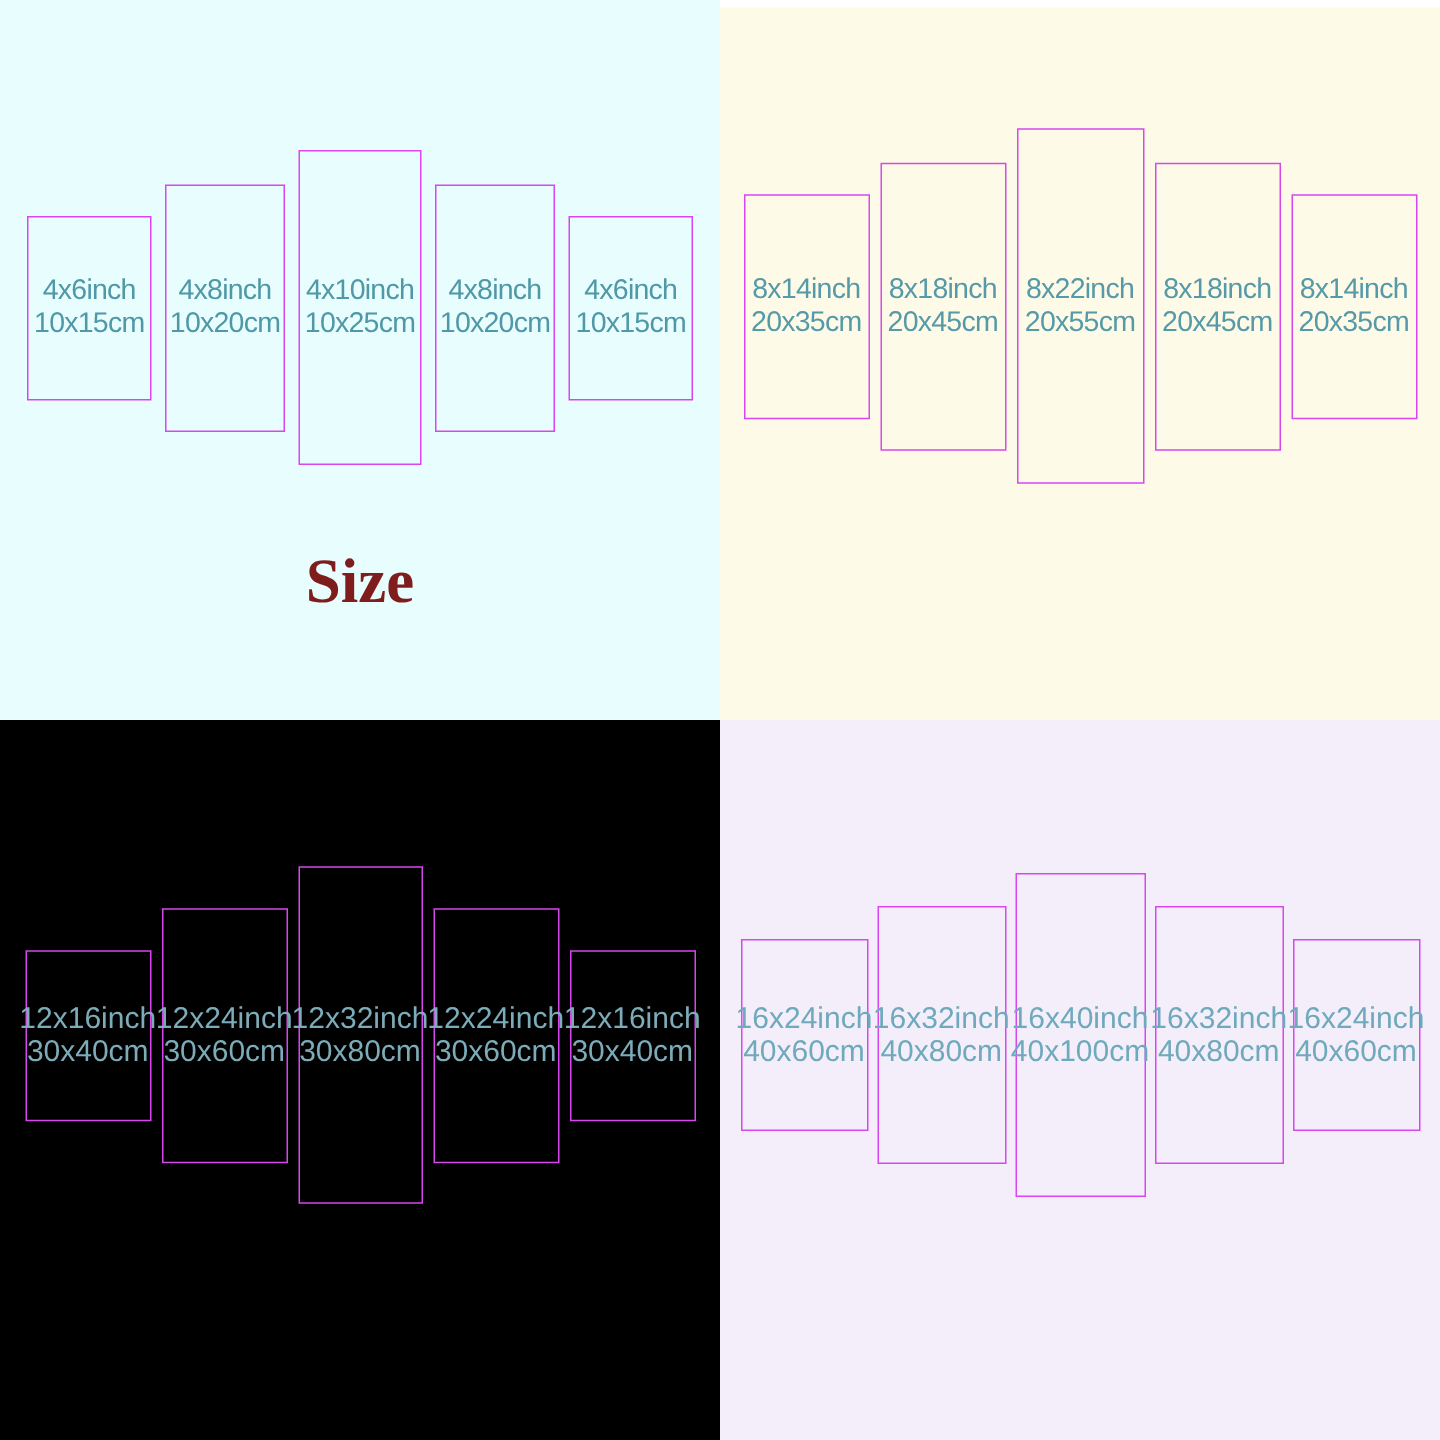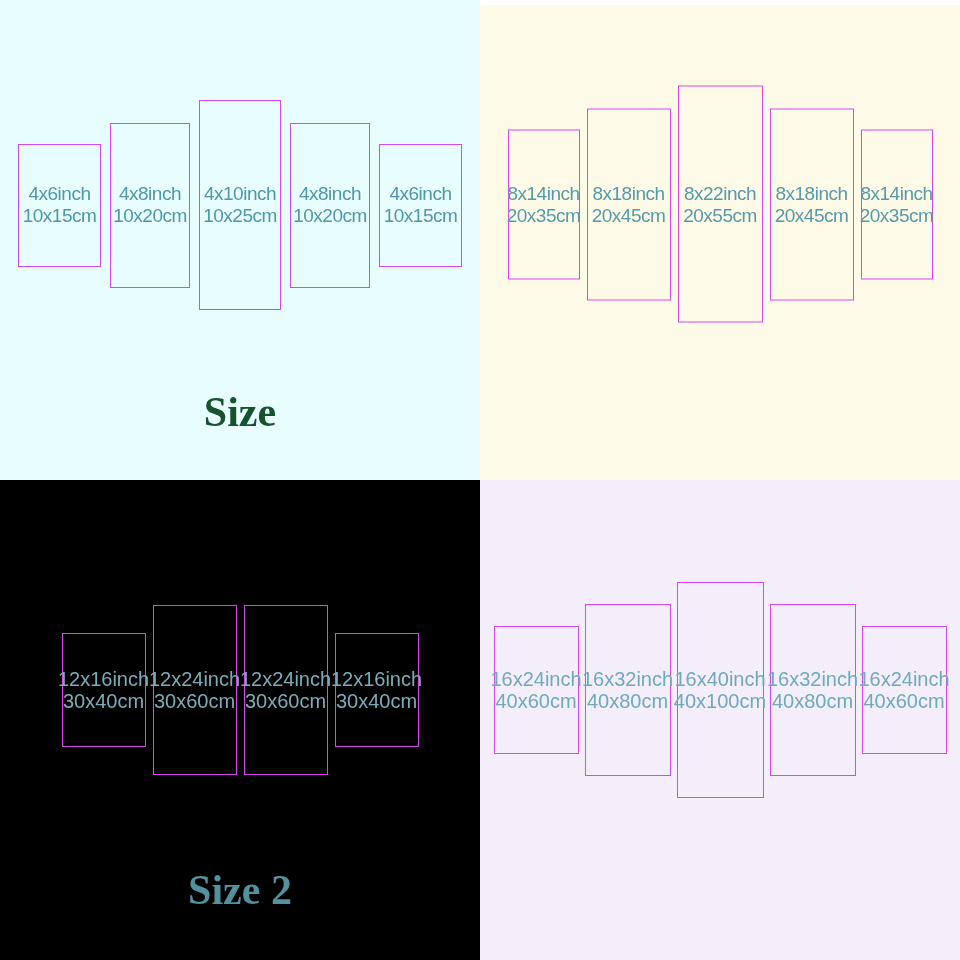--- a/index.html
+++ b/index.html
@@ -35,21 +35,21 @@
     display:flex; flex-direction:column;
     justify-content:center; align-items:center;
     background:transparent;
   }
   .panel-label { text-align:center; white-space:nowrap; }
   .panel-label span { display:block; }
   
   .q1 .p1,.q1 .p5 { width:83px; height:123px; }
   .q1 .p2,.q1 .p4 { width:80px; height:165px; }
   .q1 .p3        { width:82px; height:210px; }
-  .q2 .p1,.q2 .p5 { width:72px; height:150px; }
+  .q2 .p1,.q2 .p5 { width:84px; height:150px; }
   .q2 .p2,.q2 .p4 { width:84px; height:192px; }
   .q2 .p3        { width:85px; height:237px; }
   .q3 .p1,.q3 .p5 { width:84px; height:114px; }
   .q3 .p2,.q3 .p4 { width:84px; height:170px;align-items:center; }
   .q3 .p3        { width:83px; height:225px; }
   .q4 .p1,.q4 .p5 { width:85px; height:128px; }
   .q4 .p2,.q4 .p4 { width:86px; height:172px; }
   .q4 .p3        { width:87px; height:216px; }
   
   .q1 .panel-label, .q2 .panel-label {
@@ -62,21 +62,21 @@
   .q2 .panel-label { color:#569aa9; }
   .q3 .panel-label { color:#7cacb9; }
   .q4 .panel-label { color:#6fa9bc; }
   .quadrant-title {
     position:absolute; left:0; right:0;
     text-align:center;
     font-family:"Liberation Serif", serif;
     font-weight:bold;
     font-size:42px; line-height:1;
   }
-  .q1 .quadrant-title { top:356px; color:#14532d; }
+  .q1 .quadrant-title { top:332px; color:#7f1d1d; }
   .q2 .quadrant-title { top:344px; color:#4d8b9b; }
   .q3 .quadrant-title { top:354px; color:#53919e; }
   .q4 .quadrant-title { top:354px; color:#579aa6; }
 </style>
 </head>
 <body>
 
 <div id="stage">
 
   <section class="quadrant q1">
@@ -157,34 +157,39 @@
           <span>12x16inch</span>
           <span>30x40cm</span>
         </div>
       </div>
       <div class="panel p2">
         <div class="panel-label">
           <span>12x24inch</span>
           <span>30x60cm</span>
         </div>
       </div>
+      <div class="panel p3">
+        <div class="panel-label">
+          <span>12x32inch</span>
+          <span>30x80cm</span>
+        </div>
+      </div>
       <div class="panel p4">
         <div class="panel-label">
           <span>12x24inch</span>
           <span>30x60cm</span>
         </div>
       </div>
       <div class="panel p5">
         <div class="panel-label">
           <span>12x16inch</span>
           <span>30x40cm</span>
         </div>
       </div>
     </div>
-    <h2 class="quadrant-title">Size 2</h2>
   </section>
 
   <section class="quadrant q4">
     <div class="panels">
       <div class="panel p1">
         <div class="panel-label">
           <span>16x24inch</span>
           <span>40x60cm</span>
         </div>
       </div>

